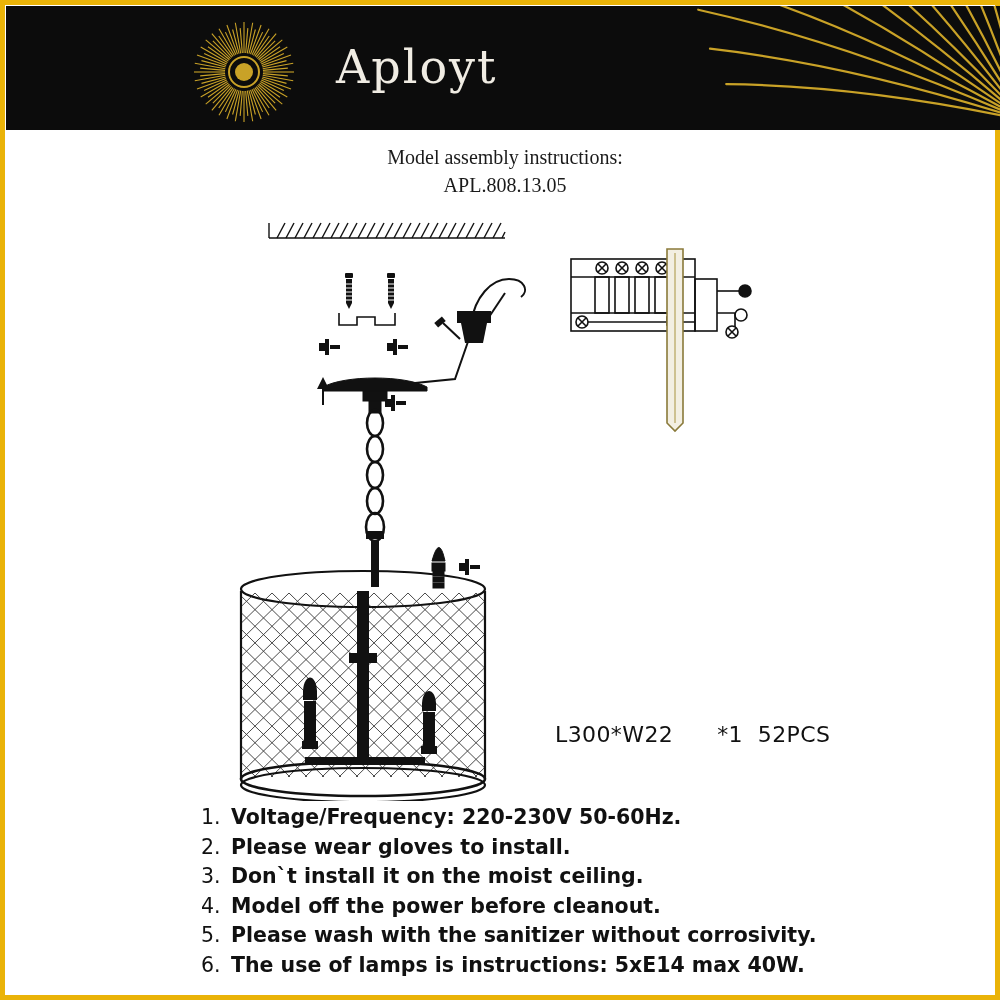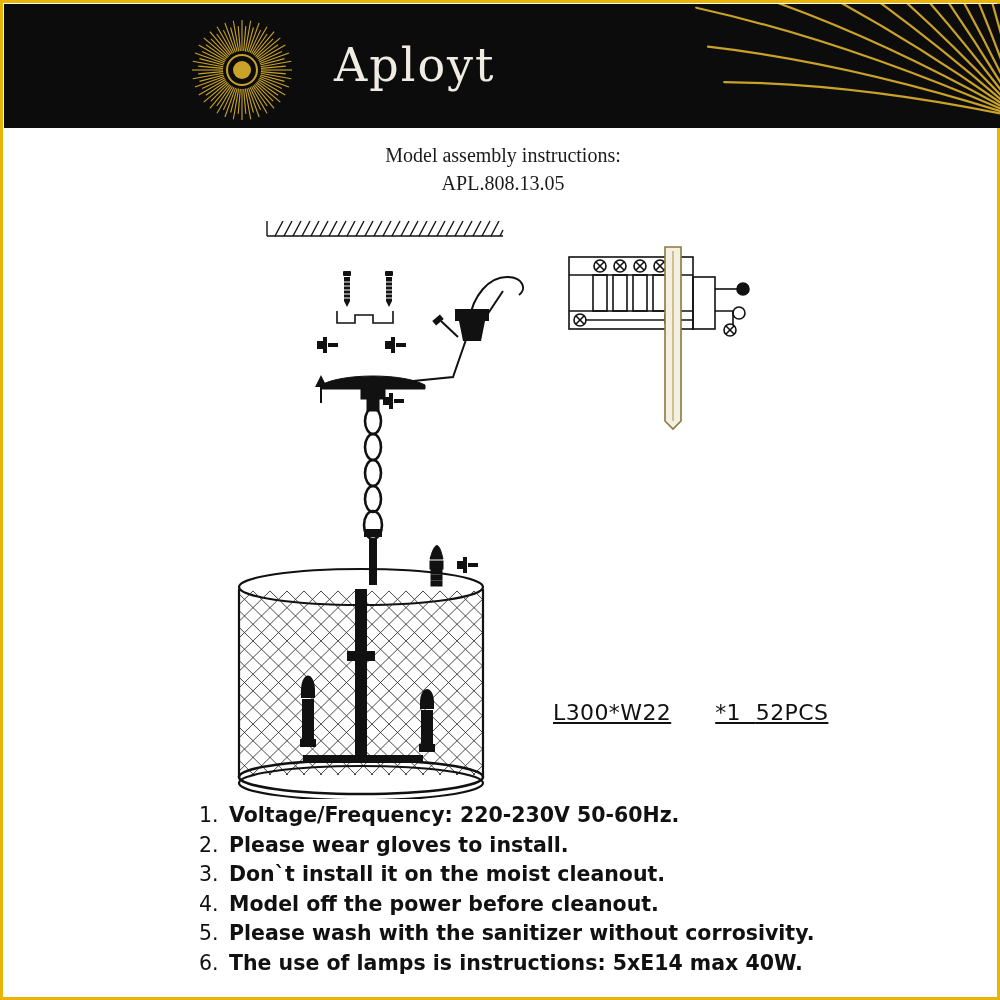--- a/index.html
+++ b/index.html
@@ -13,21 +13,21 @@
     font-family: "DejaVu Sans", sans-serif;
     color: #1a1a1a;
     position: relative;
     overflow: hidden;
   }
   .page {
     position: absolute;
     left: 0; top: 0;
     width: 1000px;
     height: 1000px;
-    border: 3px solid #eab308;
+    border: 5px solid #eab308;
     box-sizing: border-box;
   }
 
   
   .banner {
     position: absolute;
     left: 1px; top: 1px;
     width: 998px;
     height: 124px;
     background: #0c0c0c;
@@ -78,27 +78,26 @@
     left: 0; top: 196px;
     width: 1000px;
     height: 600px;
   }
   .diagram svg { display: block; }
 
   
   .part-label {
     position: absolute;
     left: 550px;
-    top: 501px;
+    top: 521px;
     font-family: "DejaVu Sans", sans-serif;
     font-size: 22px;
     color: #111;
     white-space: nowrap;
     letter-spacing: 0.4px;
-    text-decoration: underline;
   }
   .part-label .sep { display: inline-block; width: 44px; }
 
   
   .notes {
     position: absolute;
     left: 196px;
     top: 798px;
     width: 780px;
   }
@@ -524,21 +523,21 @@
     <div class="note">
       <span class="num">1.</span>
       <span class="txt">Voltage/Frequency: 220-230V 50-60Hz.</span>
     </div>
     <div class="note">
       <span class="num">2.</span>
       <span class="txt">Please wear gloves to install.</span>
     </div>
     <div class="note">
       <span class="num">3.</span>
-      <span class="txt">Don`t install it on the moist cleanout.</span>
+      <span class="txt">Don`t install it on the moist ceiling.</span>
     </div>
     <div class="note">
       <span class="num">4.</span>
       <span class="txt">Model off the power before cleanout.</span>
     </div>
     <div class="note">
       <span class="num">5.</span>
       <span class="txt">Please wash with the sanitizer without corrosivity.</span>
     </div>
     <div class="note">

